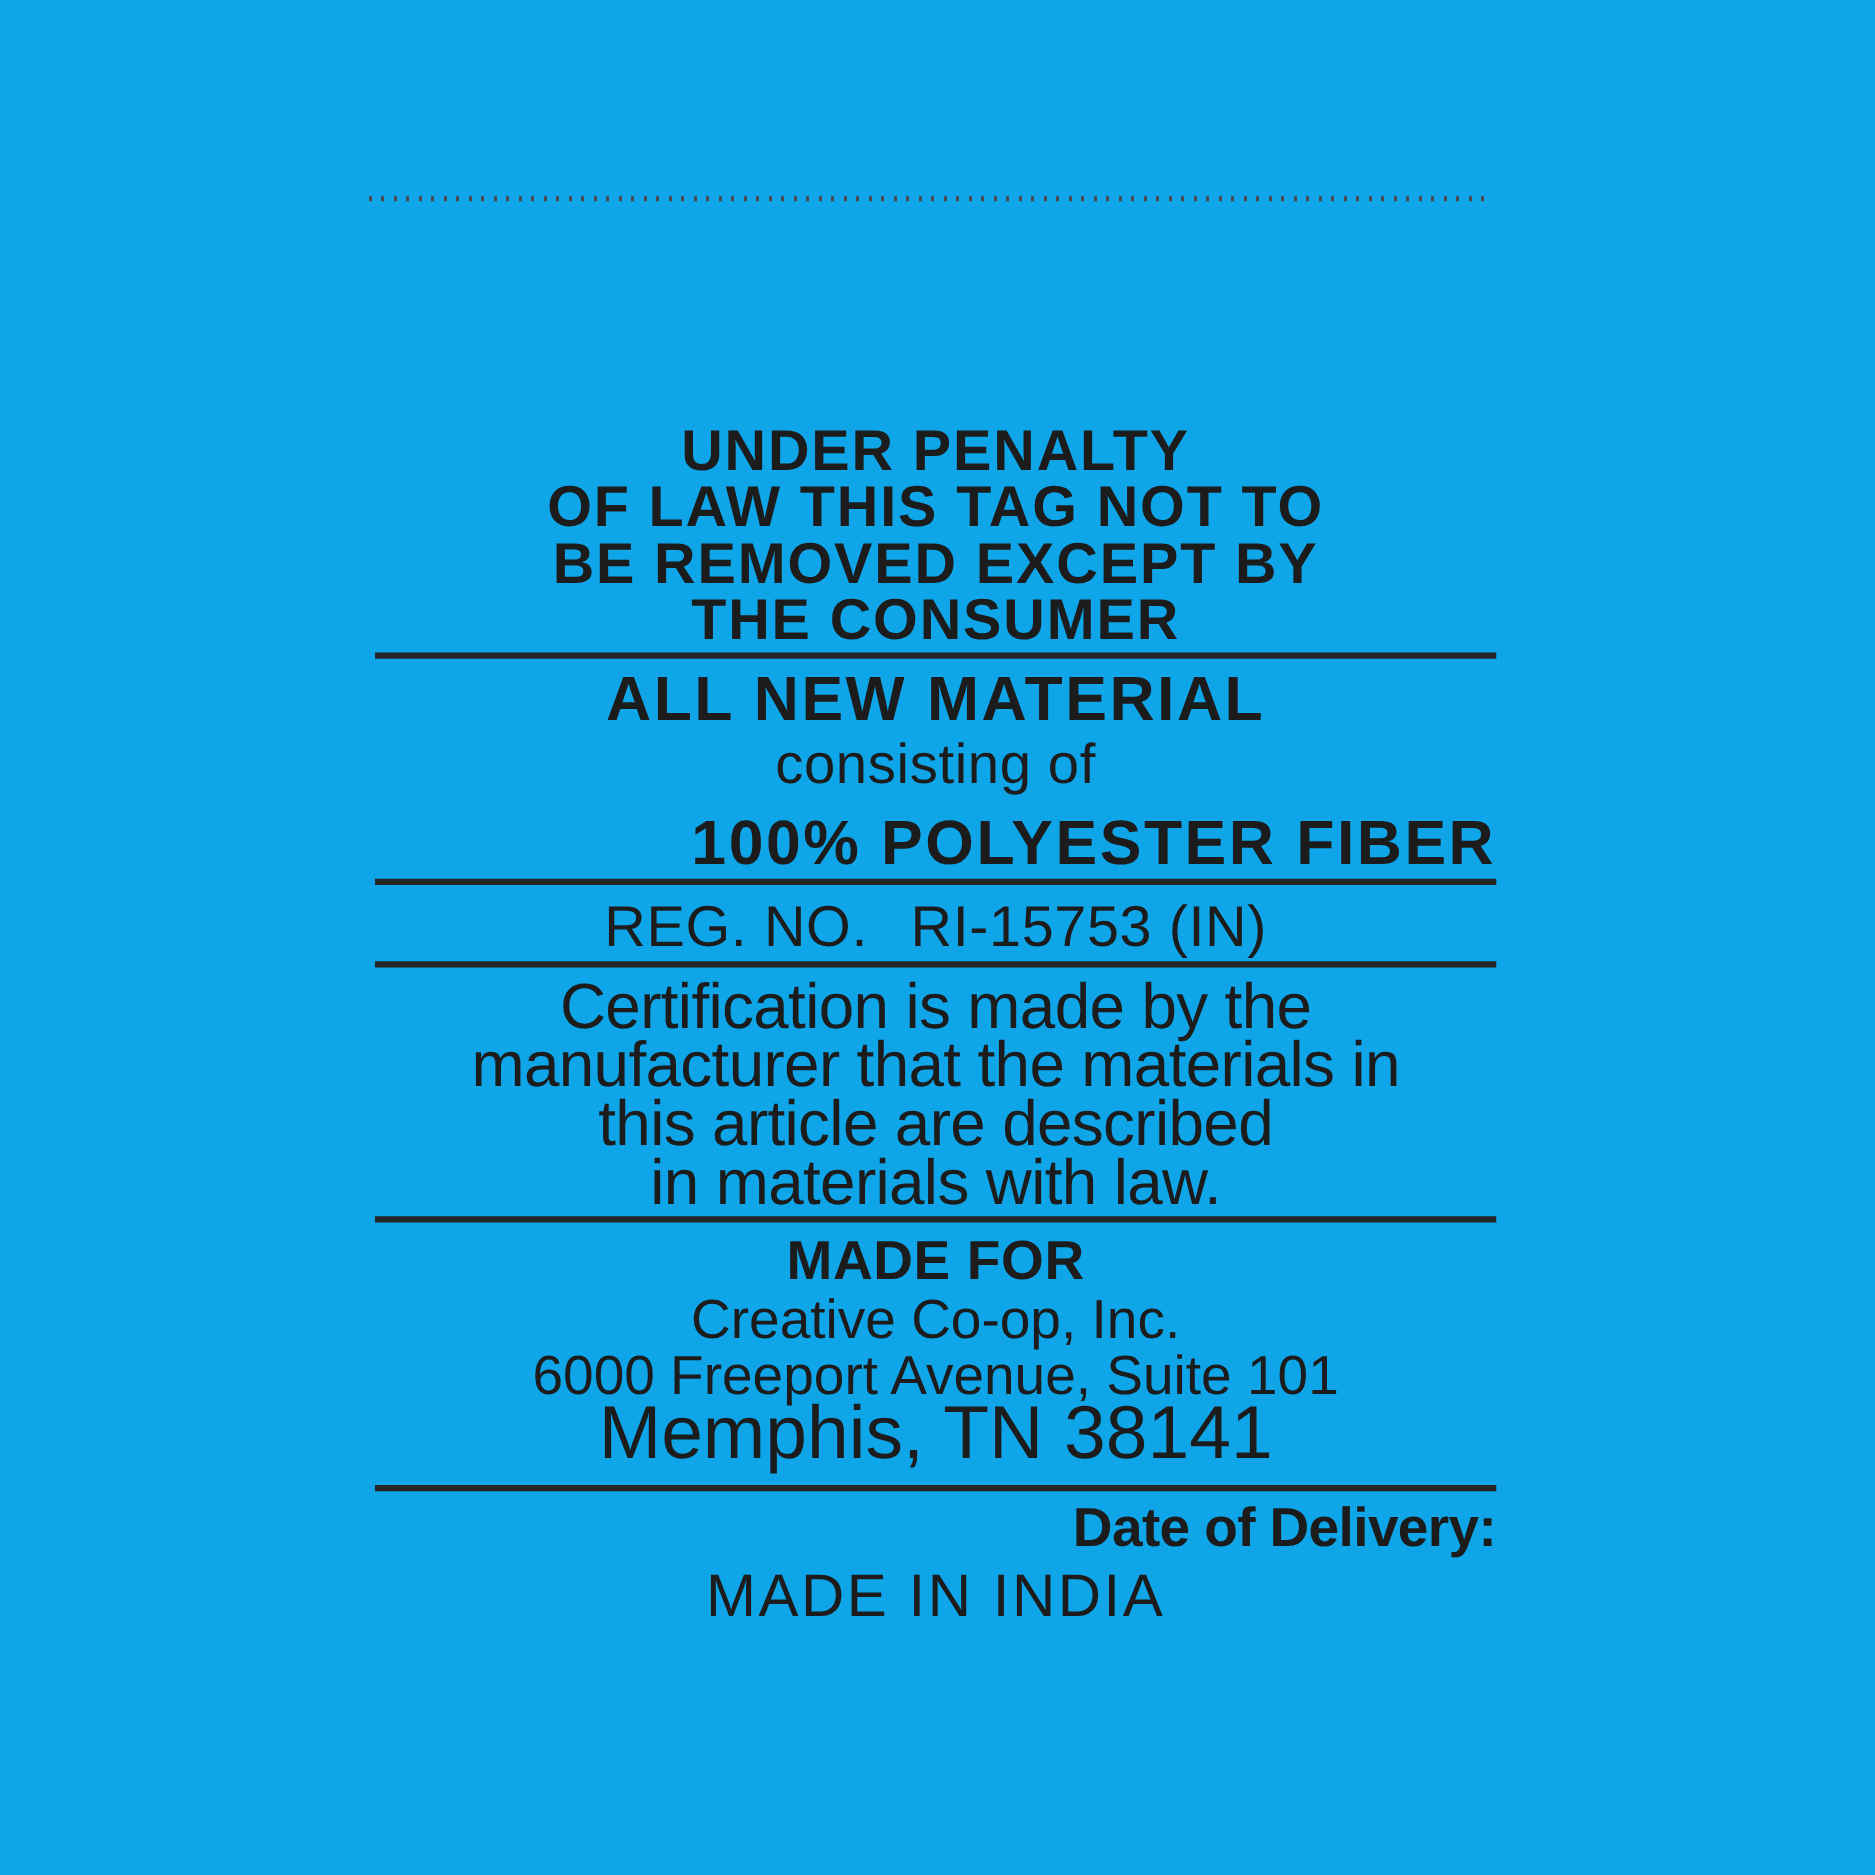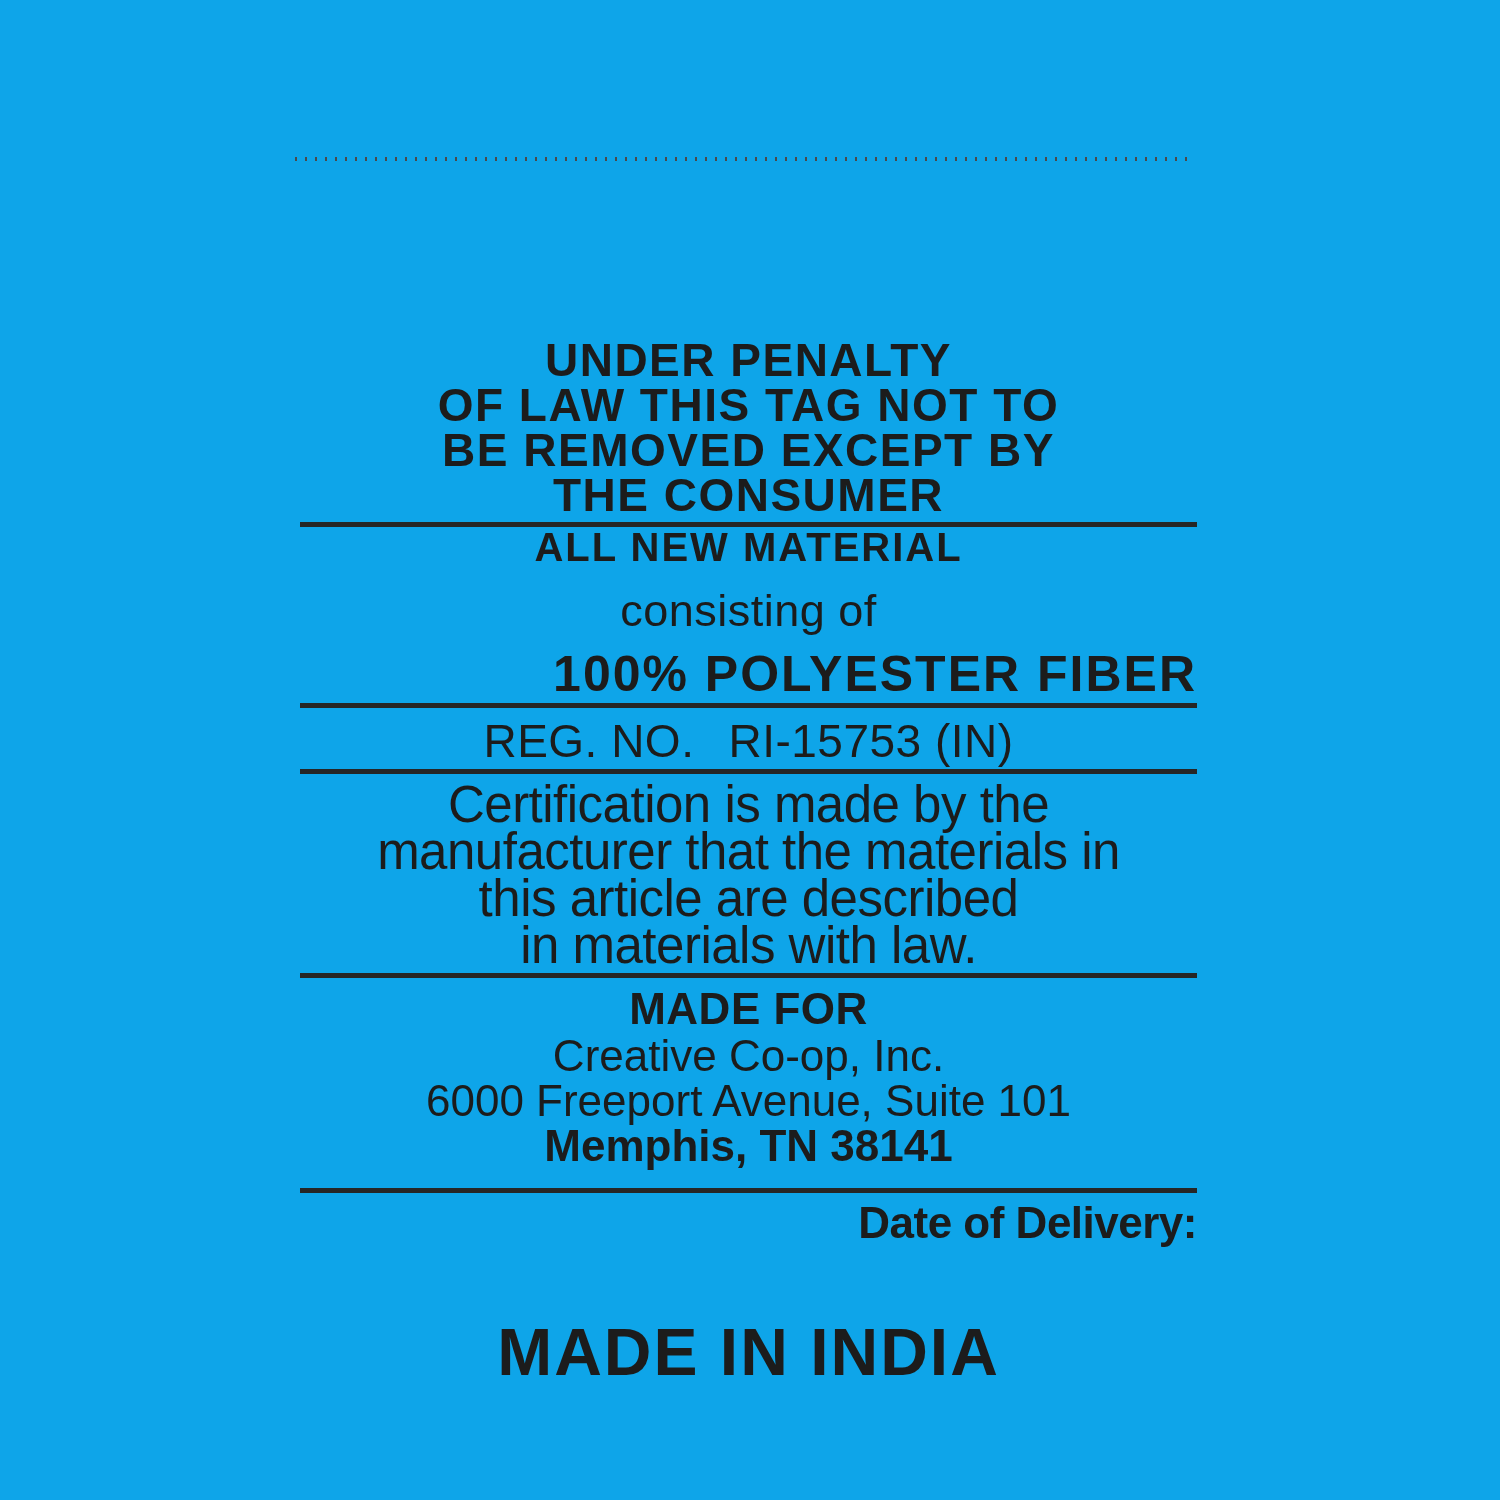--- a/index.html
+++ b/index.html
@@ -42,22 +42,22 @@
     background: #262626;
   }
   .warning {
     top: 338px;
     font-size: 46px;
     line-height: 45px;
     font-weight: bold;
     letter-spacing: 1.5px;
   }
   .material-heading {
-    top: 520px;
-    font-size: 40px;
+    top: 532px;
+    font-size: 50px;
     line-height: 54px;
     font-weight: bold;
     letter-spacing: 2px;
   }
   .material-sub {
     top: 588px;
     font-size: 45px;
     line-height: 46px;
     letter-spacing: 0.5px;
   }
@@ -97,39 +97,38 @@
     font-size: 44px;
     line-height: 45px;
   }
   .addr1 {
     top: 1078px;
     font-size: 44px;
     line-height: 45px;
   }
   .addr2 {
     top: 1123px;
-    font-size: 44px;
+    font-size: 60px;
     line-height: 45px;
-    font-weight: bold;
   }
   .delivery {
     top: 1198px;
     font-size: 44px;
     line-height: 50px;
     text-align: right;
     padding-left: 104px;
     box-sizing: border-box;
     letter-spacing: -0.5px;
     font-weight: bold;
   }
   .origin {
-    top: 1324px;
-    font-size: 66px;
+    top: 1250px;
+    font-size: 48px;
     line-height: 56px;
-    font-weight: bold;
+    font-weight: normal;
     letter-spacing: 2px;
   }
 </style>
 </head>
 <body>
 
 <div class="page">
 
   <div class="perforation"></div>
 

